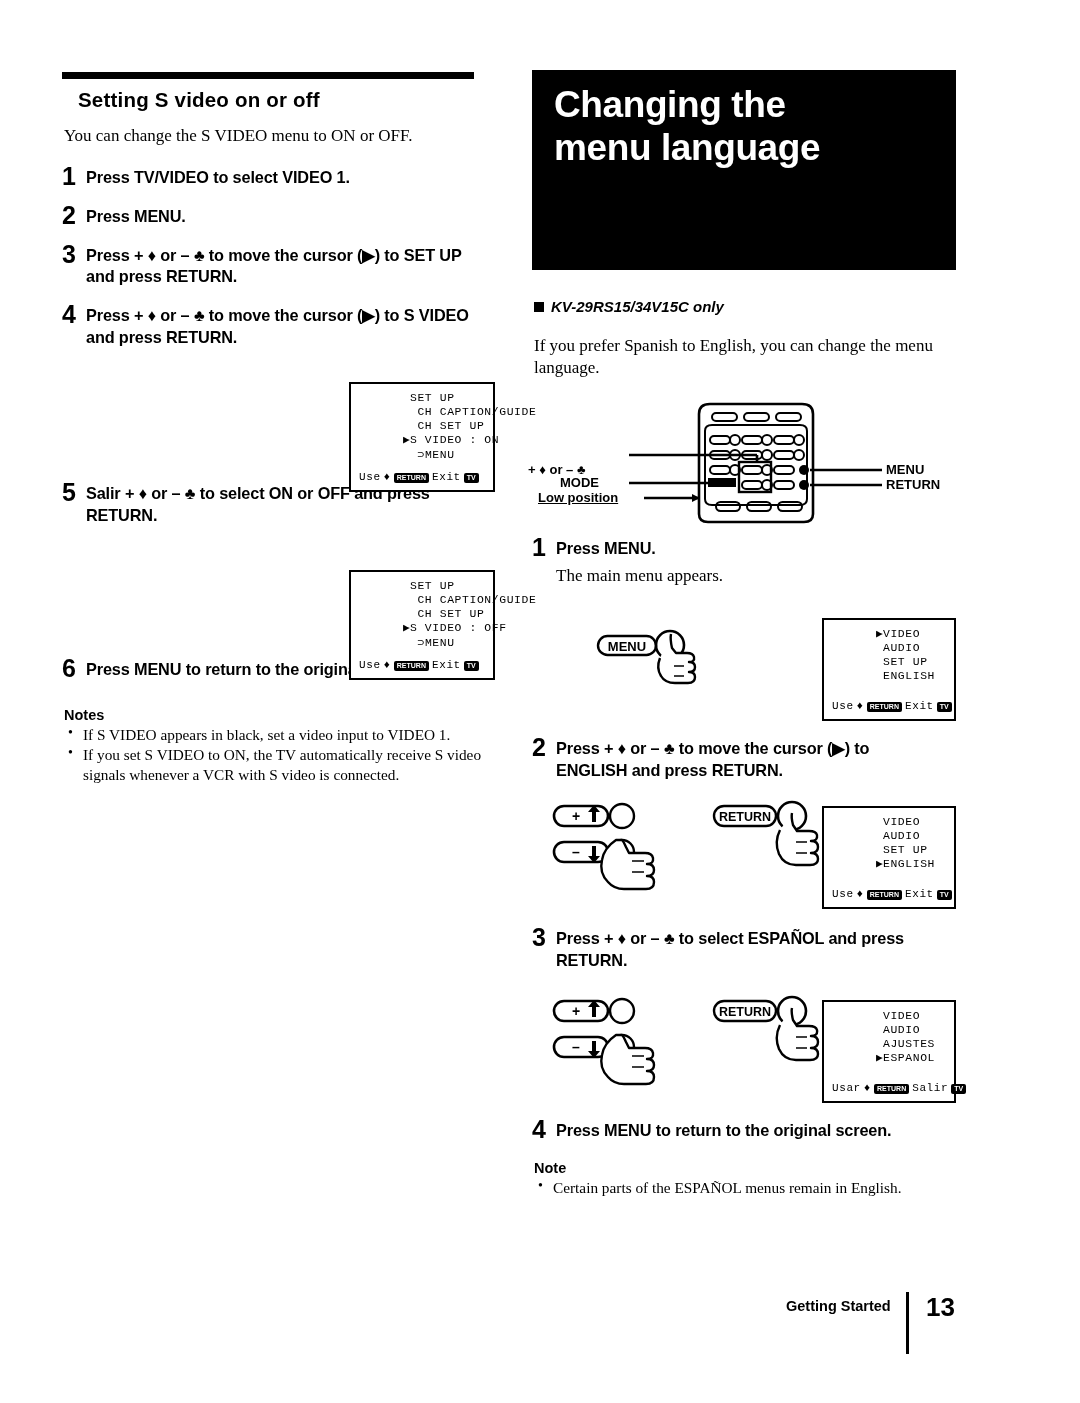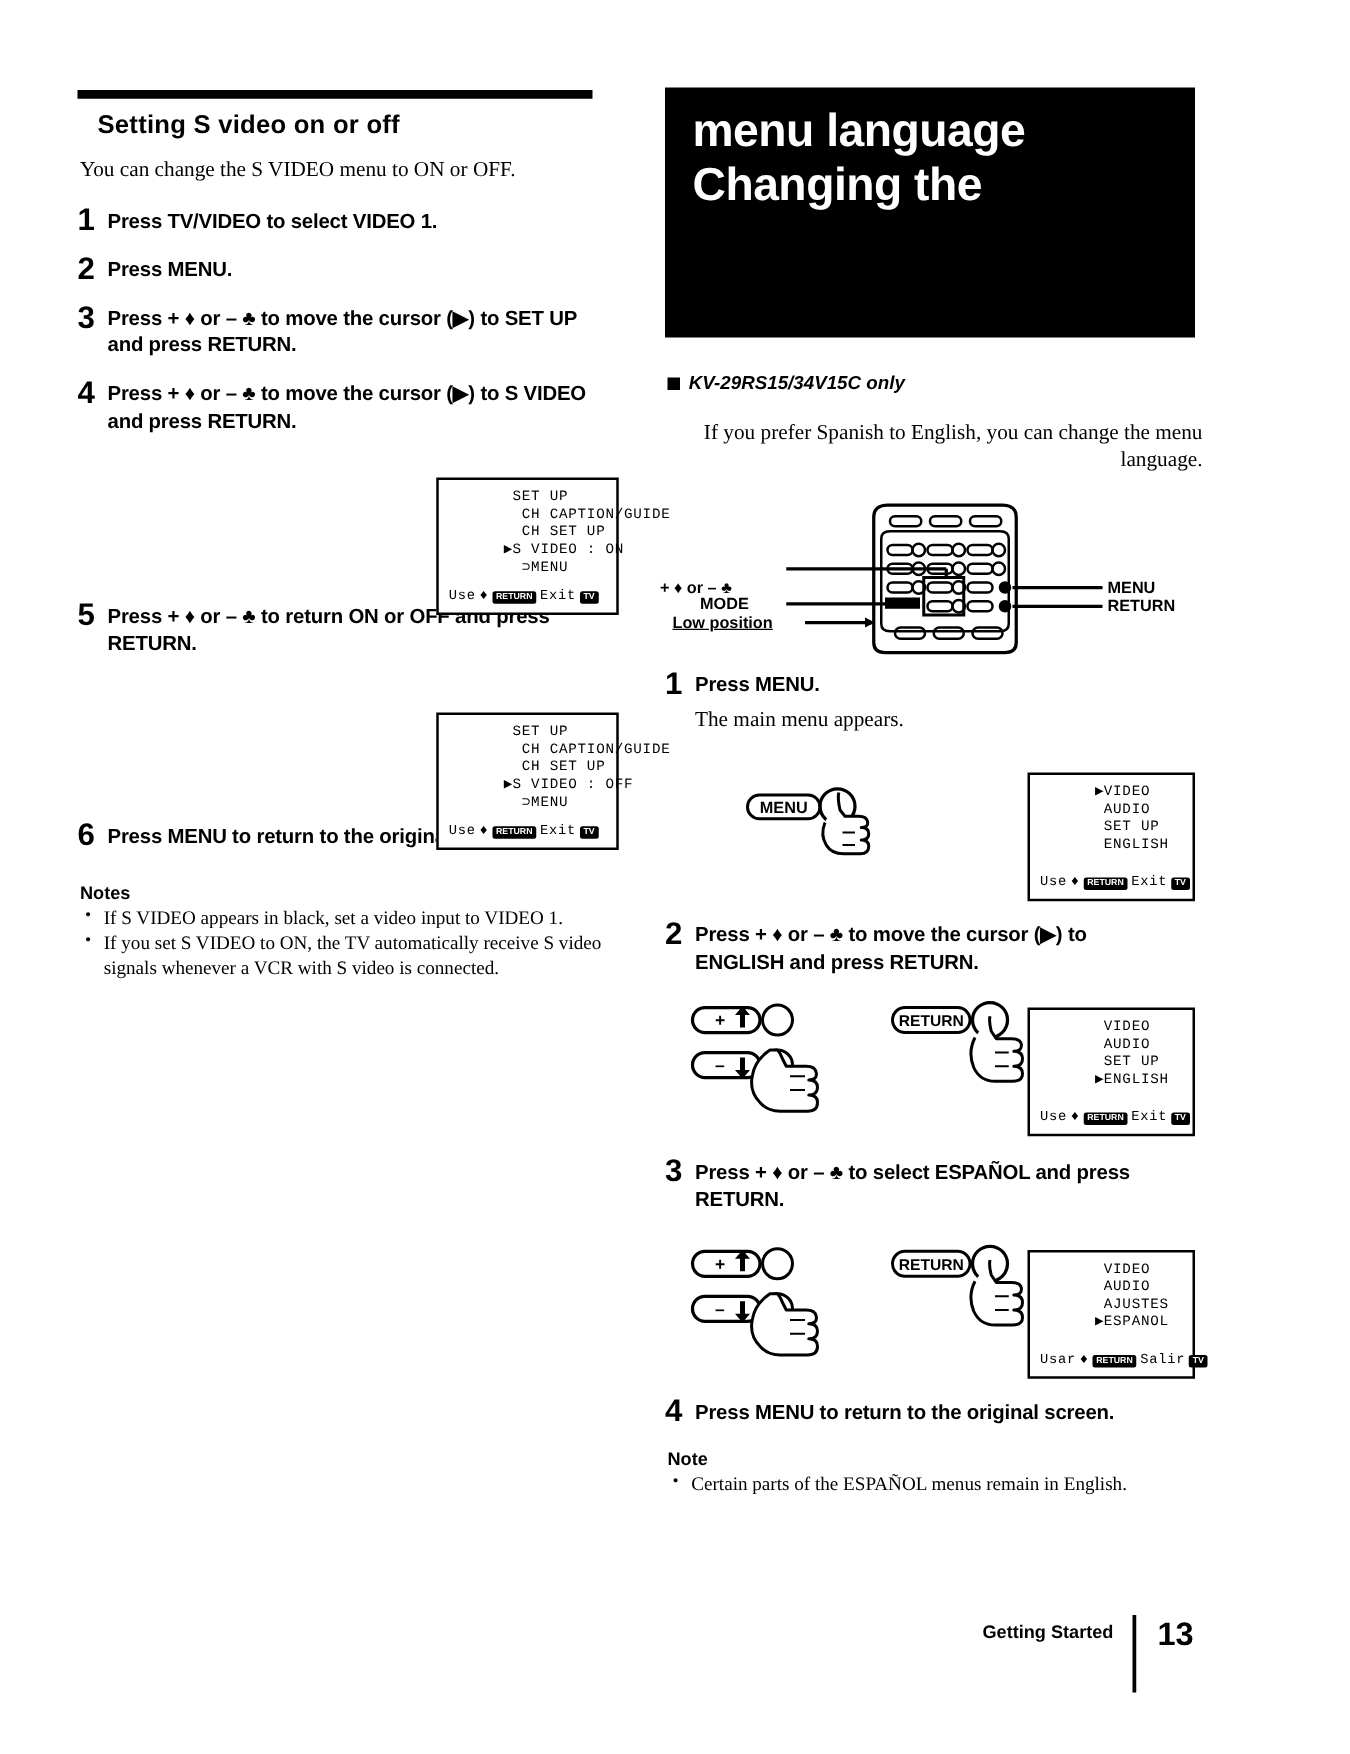--- a/index.html
+++ b/index.html
@@ -51,21 +51,21 @@
   .blackbox .bt{
     position:absolute;left:22px;top:14px;right:10px;
     color:#fff;font-family:"Liberation Sans",sans-serif;font-weight:bold;
     font-size:37px;line-height:1.16;letter-spacing:-.4px;
   }
   .modelnote{
     font-family:"Liberation Sans",sans-serif;font-weight:bold;font-style:italic;
     font-size:15px;margin:28px 0 20px 2px;display:flex;align-items:center;gap:7px;
   }
   .sqbullet{width:10px;height:10px;background:#000;display:inline-block;}
-  p.rtext{font-size:17px;line-height:1.3;margin:0 0 6px 2px;text-align:right;}
+  p.rtext{font-size:17px;line-height:1.3;margin:0 0 6px 2px;}
 
   
   .tvscreen{
     border:2.5px solid #000;background:#fff;position:relative;
     font-family:"Liberation Mono",monospace;font-size:11.4px;
     letter-spacing:.6px;line-height:1.24;padding:7px 0 0 0;
   }
   .tvscreen .lines{padding:0 8px;}
   .tvscreen .ln{white-space:pre;margin-left:44px;}
   .tvscreen .bar{
@@ -133,21 +133,21 @@
 
     <div class="step">
       <div class="num">4</div>
       <div class="body">Press + ♦ or – ♣ to move the cursor (▶) to S VIDEO and press RETURN.</div>
     </div>
 
     <div style="height:118px"></div>
 
     <div class="step">
       <div class="num">5</div>
-      <div class="body">Press + ♦ or – ♣ to return ON or OFF and press RETURN.</div>
+      <div class="body">Salir + ♦ or – ♣ to select ON or OFF and press RETURN.</div>
     </div>
 
     <div style="height:115px"></div>
 
     <div class="step">
       <div class="num">6</div>
       <div class="body">Press MENU to return to the original screen.</div>
     </div>
 
     <div class="notes-h">Notes</div>
@@ -187,22 +187,22 @@
       <span>♦</span>
       <span class="keycap">RETURN</span>
       <span>Exit</span>
       <span class="keycap">TV</span>
     </div>
   </div>
 
   <div id="right-col">
     <div class="blackbox">
       <div class="bt">
+        <div>Changing the</div>
         <div>menu language</div>
-        <div>Changing the</div>
       </div>
     </div>
 
     <div class="modelnote">
       <span class="sqbullet"></span>
       <span>KV-29RS15/34V15C only</span>
     </div>
 
     <p class="rtext">If you prefer Spanish to English, you can change the menu language.</p>
   </div>

